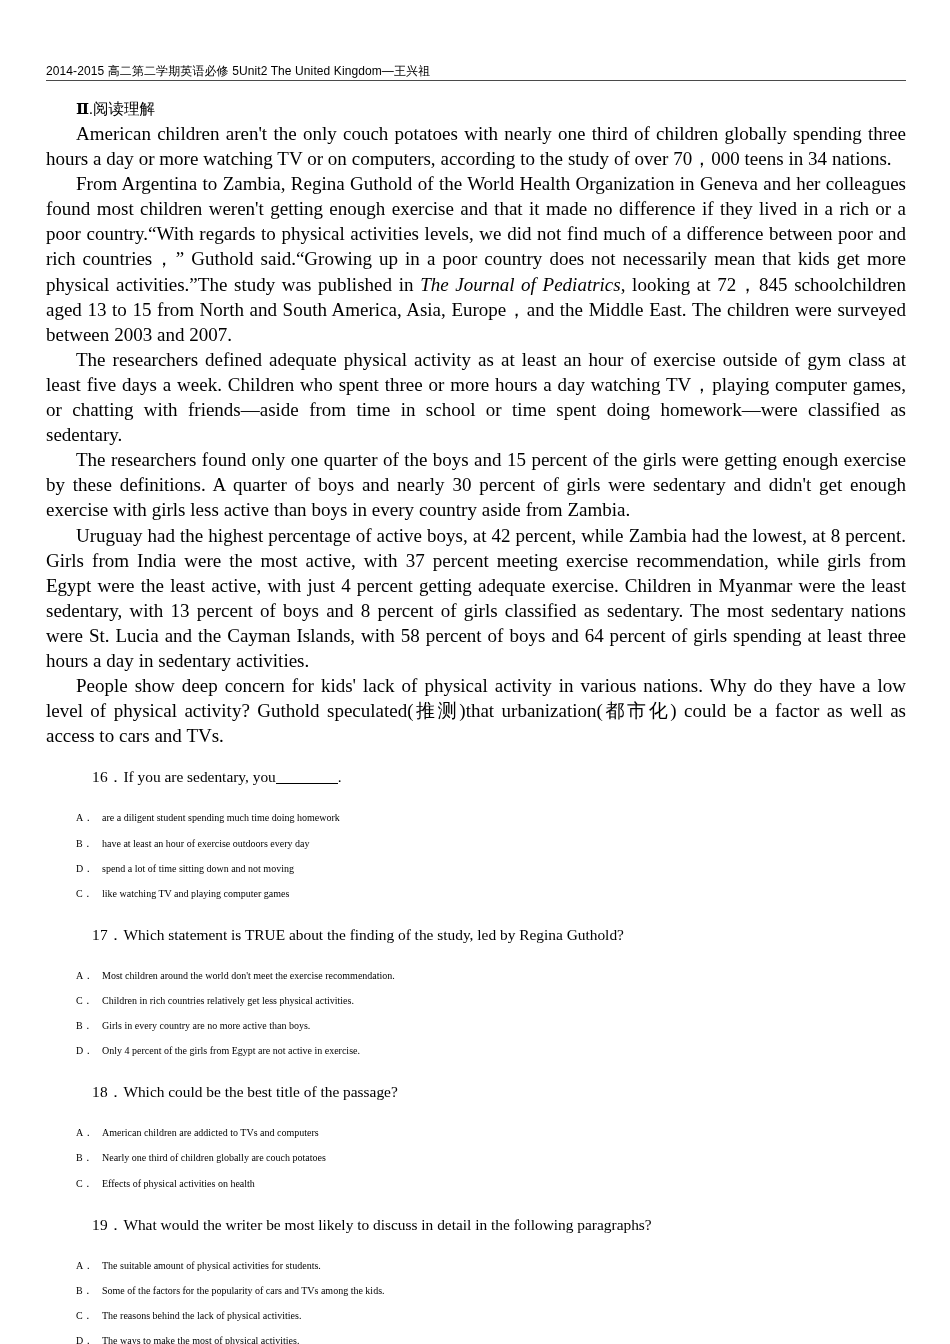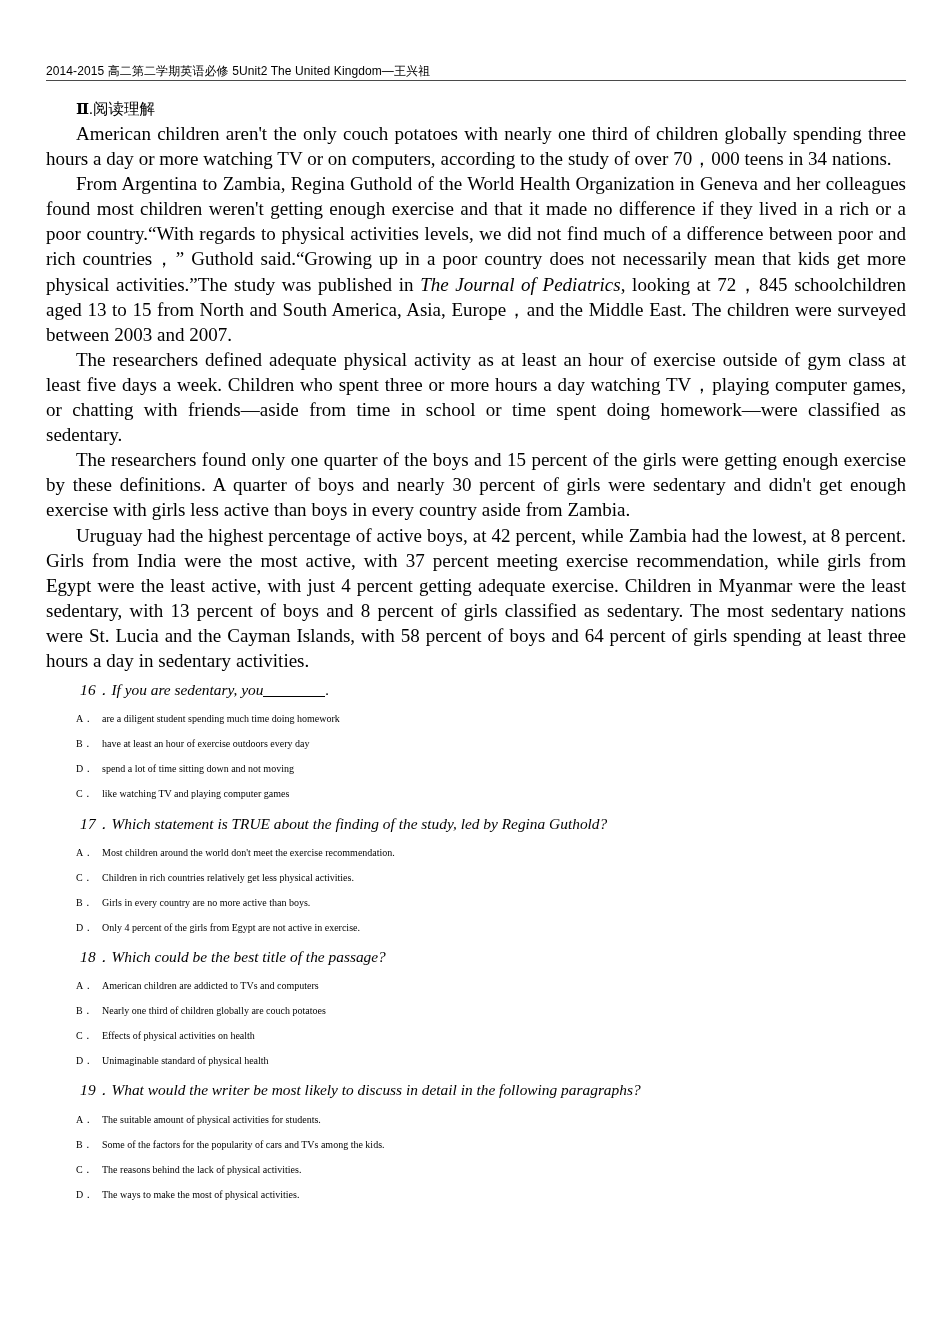--- a/index.html
+++ b/index.html
@@ -70,24 +70,23 @@
     text-justify: inter-word;
     text-indent: 30px;
     word-spacing: 0.1px;
   }
   .para em {
     font-style: italic;
   }
   .q-stem {
     font-size: 15.4px;
     line-height: 25.1px;
-    margin: 4px;
+    margin: 16px;
     padding-left: 30px;
     white-space: nowrap;
-    font-style: italic;
   }
   .q-stem .qnum { letter-spacing: 0.2px; }
   .blank {
     display: inline-block;
     width: 62px;
     border-bottom: 1.1px solid #000;
     vertical-align: -2px;
     margin: 0 0px;
   }
   .opt {
@@ -119,38 +118,38 @@
     <p class="para">American children aren't the only couch potatoes with nearly one third of children globally spending three hours a day or more watching TV or on computers, according to the study of over 70，000 teens in 34 nations.</p>
 
     <p class="para"><span>From Argentina to Zambia, Regina Guthold of the World Health Organization in Geneva and her colleagues found most children weren't getting enough exercise and that it made no difference if they lived in a rich or a poor country.“With regards to physical activities levels, we did not find much of a difference between poor and rich countries，”  Guthold said.“Growing up in a poor country does not necessarily mean that kids get more physical activities.”The study was published in </span><em>The Journal of Pediatrics</em><span>, looking at 72，845 schoolchildren aged 13 to 15 from North and South America, Asia, Europe，and the Middle East. The children were surveyed between 2003 and 2007.</span></p>
 
     <p class="para">The researchers defined adequate physical activity as at least an hour of exercise outside of gym class at least five days a week. Children who spent three or more hours a day watching TV，playing computer games, or chatting with friends—aside from time in school or time spent doing homework—were classified as sedentary.</p>
 
     <p class="para">The researchers found only one quarter of the boys and 15 percent of the girls were getting enough exercise by these definitions. A quarter of boys and nearly 30 percent of girls were sedentary and didn't get enough exercise with girls less active than boys in every country aside from Zambia.</p>
 
     <p class="para">Uruguay had the highest percentage of active boys, at 42 percent, while Zambia had the lowest, at 8 percent. Girls from India were the most active, with 37 percent meeting exercise recommendation, while girls from Egypt were the least active, with just 4 percent getting adequate exercise. Children in Myanmar were the least sedentary, with 13 percent of boys and 8 percent of girls classified as sedentary. The most sedentary nations were St. Lucia and the Cayman Islands, with 58 percent of boys and 64 percent of girls spending at least three hours a day in sedentary activities.</p>
 
+    <p class="para">People show deep concern for kids' lack of physical activity in various nations. Why do they have a low level of physical activity? Guthold speculated(推测)that urbanization(都市化) could be a factor as well as access to cars and TVs.</p>
 
     <div class="q-stem"><span class="qnum">16．</span><span>If you are sedentary, you</span><span class="blank"></span><span>.</span></div>
     <div class="opt"><span class="optlabel">A．</span><span>are a diligent student spending much time doing homework</span></div>
     <div class="opt"><span class="optlabel">B．</span><span>have at least an hour of exercise outdoors every day</span></div>
     <div class="opt"><span class="optlabel">D．</span><span>spend a lot of time sitting down and not moving</span></div>
     <div class="opt"><span class="optlabel">C．</span><span>like watching TV and playing computer games</span></div>
 
     <div class="q-stem"><span class="qnum">17．</span><span>Which statement is TRUE about the finding of the study, led by Regina Guthold?</span></div>
     <div class="opt"><span class="optlabel">A．</span><span>Most children around the world don't meet the exercise recommendation.</span></div>
     <div class="opt"><span class="optlabel">C．</span><span>Children in rich countries relatively get less physical activities.</span></div>
     <div class="opt"><span class="optlabel">B．</span><span>Girls in every country are no more active than boys.</span></div>
     <div class="opt"><span class="optlabel">D．</span><span>Only 4 percent of the girls from Egypt are not active in exercise.</span></div>
 
     <div class="q-stem"><span class="qnum">18．</span><span>Which could be the best title of the passage?</span></div>
     <div class="opt"><span class="optlabel">A．</span><span>American children are addicted to TVs and computers</span></div>
     <div class="opt"><span class="optlabel">B．</span><span>Nearly one third of children globally are couch potatoes</span></div>
     <div class="opt"><span class="optlabel">C．</span><span>Effects of physical activities on health</span></div>
-    <div class="opt"><span class="optlabel">D．</span><span>Unimaginable standard of physical health</span></div>
 
     <div class="q-stem"><span class="qnum">19．</span><span>What would the writer be most likely to discuss in detail in the following paragraphs?</span></div>
     <div class="opt"><span class="optlabel">A．</span><span>The suitable amount of physical activities for students.</span></div>
     <div class="opt"><span class="optlabel">B．</span><span>Some of the factors for the popularity of cars and TVs among the kids.</span></div>
     <div class="opt"><span class="optlabel">C．</span><span>The reasons behind the lack of physical activities.</span></div>
     <div class="opt"><span class="optlabel">D．</span><span>The ways to make the most of physical activities.</span></div>
 
   </div>
 </div>
 

